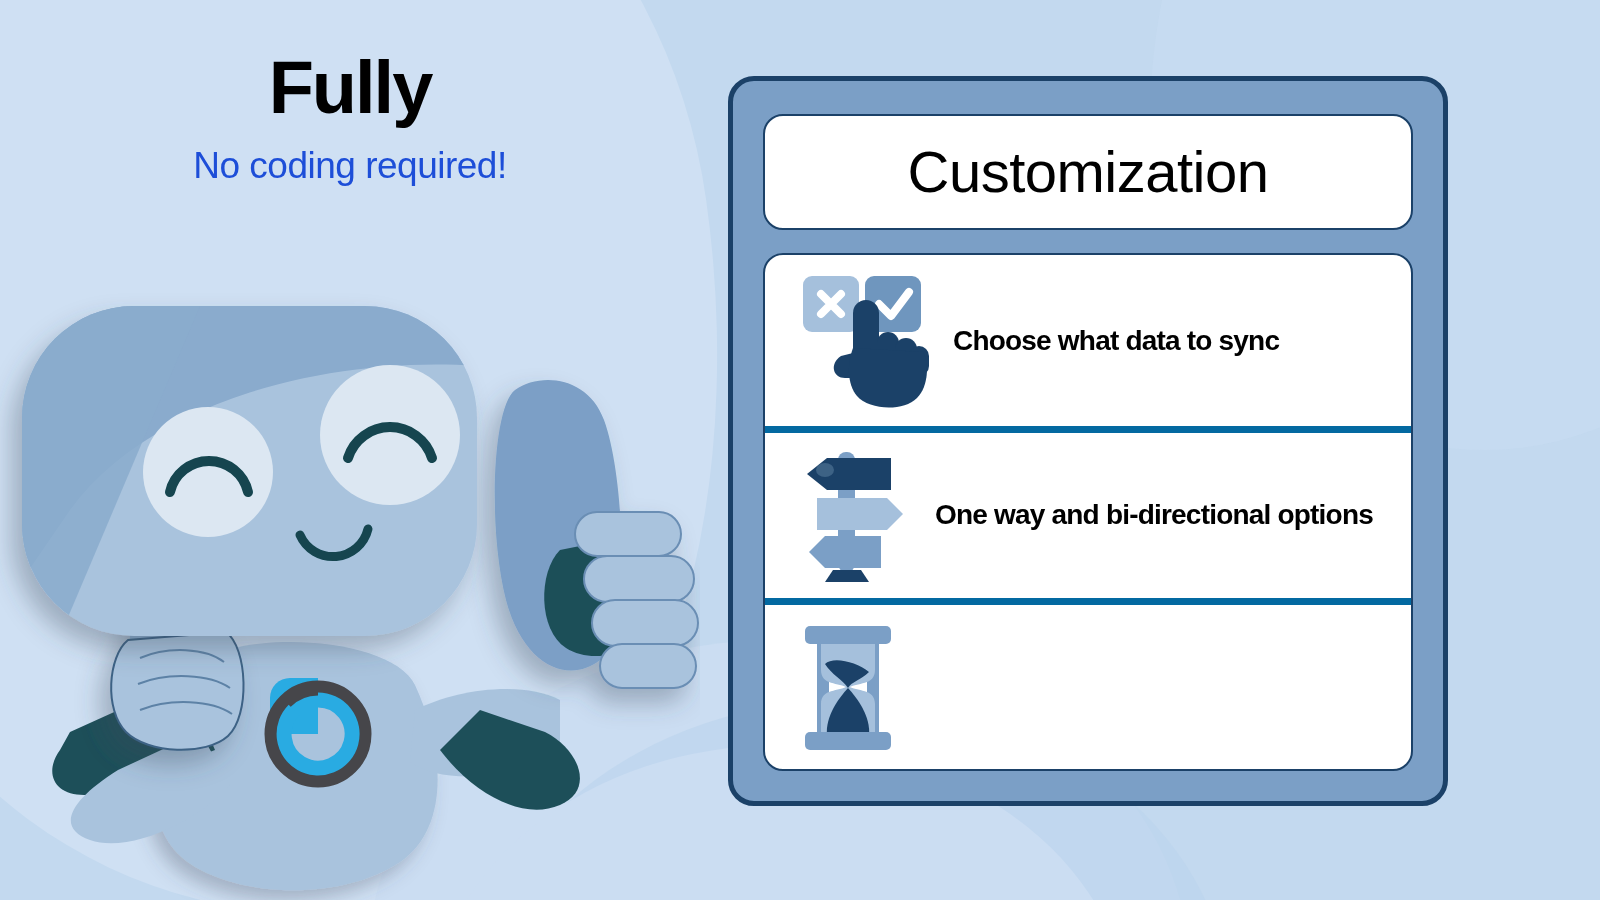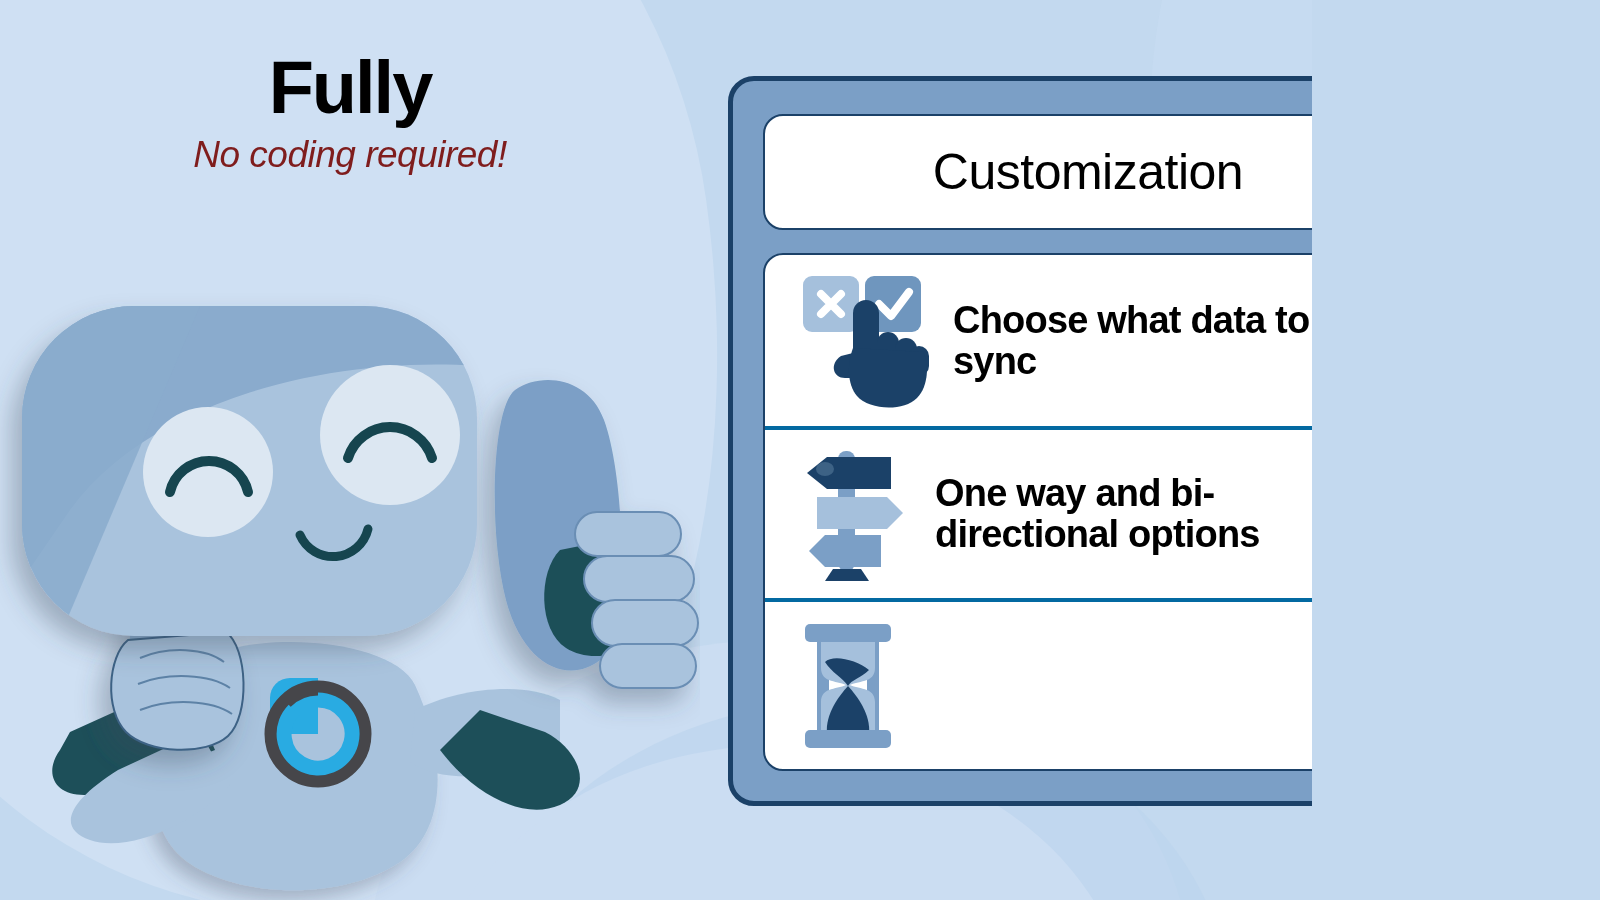--- a/index.html
+++ b/index.html
@@ -8,21 +8,21 @@
   }
   body {
     width: 1600px;
     height: 900px;
     overflow: hidden;
     font-family: "Liberation Sans", sans-serif;
     background: #c3d9ef;
   }
   .stage {
     position: relative;
-    width: 1312px;
+    width: 1600px;
     height: 900px;
     overflow: hidden;
     background: #c3d9ef;
   }
 
   
   .bg-layer { position:absolute; inset:0; overflow:hidden; }
   .blob-a {
     position: absolute;
     left: -180px; top: -260px;
@@ -71,26 +71,25 @@
   }
   .headline {
     font-size: 74px;
     line-height: 0.98;
     font-weight: 800;
     letter-spacing: -2px;
     color: #000000;
     margin: 0;
   }
   .subheadline {
-    margin: 9px 0 0 0;
+    margin: 20px 0 0 0;
     font-size: 37px;
     font-weight: 400;
     letter-spacing: -0.5px;
-    color: #7f1d1d;
-    font-style: italic;
+    color: #1d4ed8;
   }
 
   
   .robot { position:absolute; left: 0px; top: 280px; width: 700px; height: 620px; }
   .robot svg { display:block; }
 
   
   .panel {
     position: absolute;
     left: 728px; top: 76px;
@@ -108,21 +107,21 @@
     background: #ffffff;
     border: 2px solid #1b4168;
     border-radius: 20px;
     height: 112px;
     flex: 0 0 112px;
     display: flex;
     align-items: center;
     justify-content: center;
   }
   .panel-title {
-    font-size: 50px;
+    font-size: 58px;
     font-weight: 400;
     letter-spacing: -0.5px;
     color: #000000;
     line-height: 1;
   }
   .panel-list-card {
     background: #ffffff;
     border: 2px solid #1b4168;
     border-radius: 20px;
     flex: 1 1 auto;
@@ -131,31 +130,31 @@
     overflow: hidden;
   }
   .list-item {
     flex: 1 1 33.33%;
     display: flex;
     align-items: center;
     gap: 18px;
     padding: 0 26px 0 30px;
     box-sizing: border-box;
   }
-  .list-item + .list-item { border-top: 4px solid #0369a1; padding-left: 12px; }
+  .list-item + .list-item { border-top: 7px solid #0369a1; padding-left: 12px; }
   .item-icon {
     flex: 0 0 140px;
     width: 140px; height: 150px;
     display: flex;
     align-items: center;
     justify-content: center;
   }
   .item-icon svg { display:block; }
   .item-text {
-    font-size: 38px;
+    font-size: 28px;
     font-weight: 800;
     line-height: 1.08;
     letter-spacing: -0.8px;
     color: #000000;
   }
 </style>
 </head>
 <body>
 
 <div class="stage">

